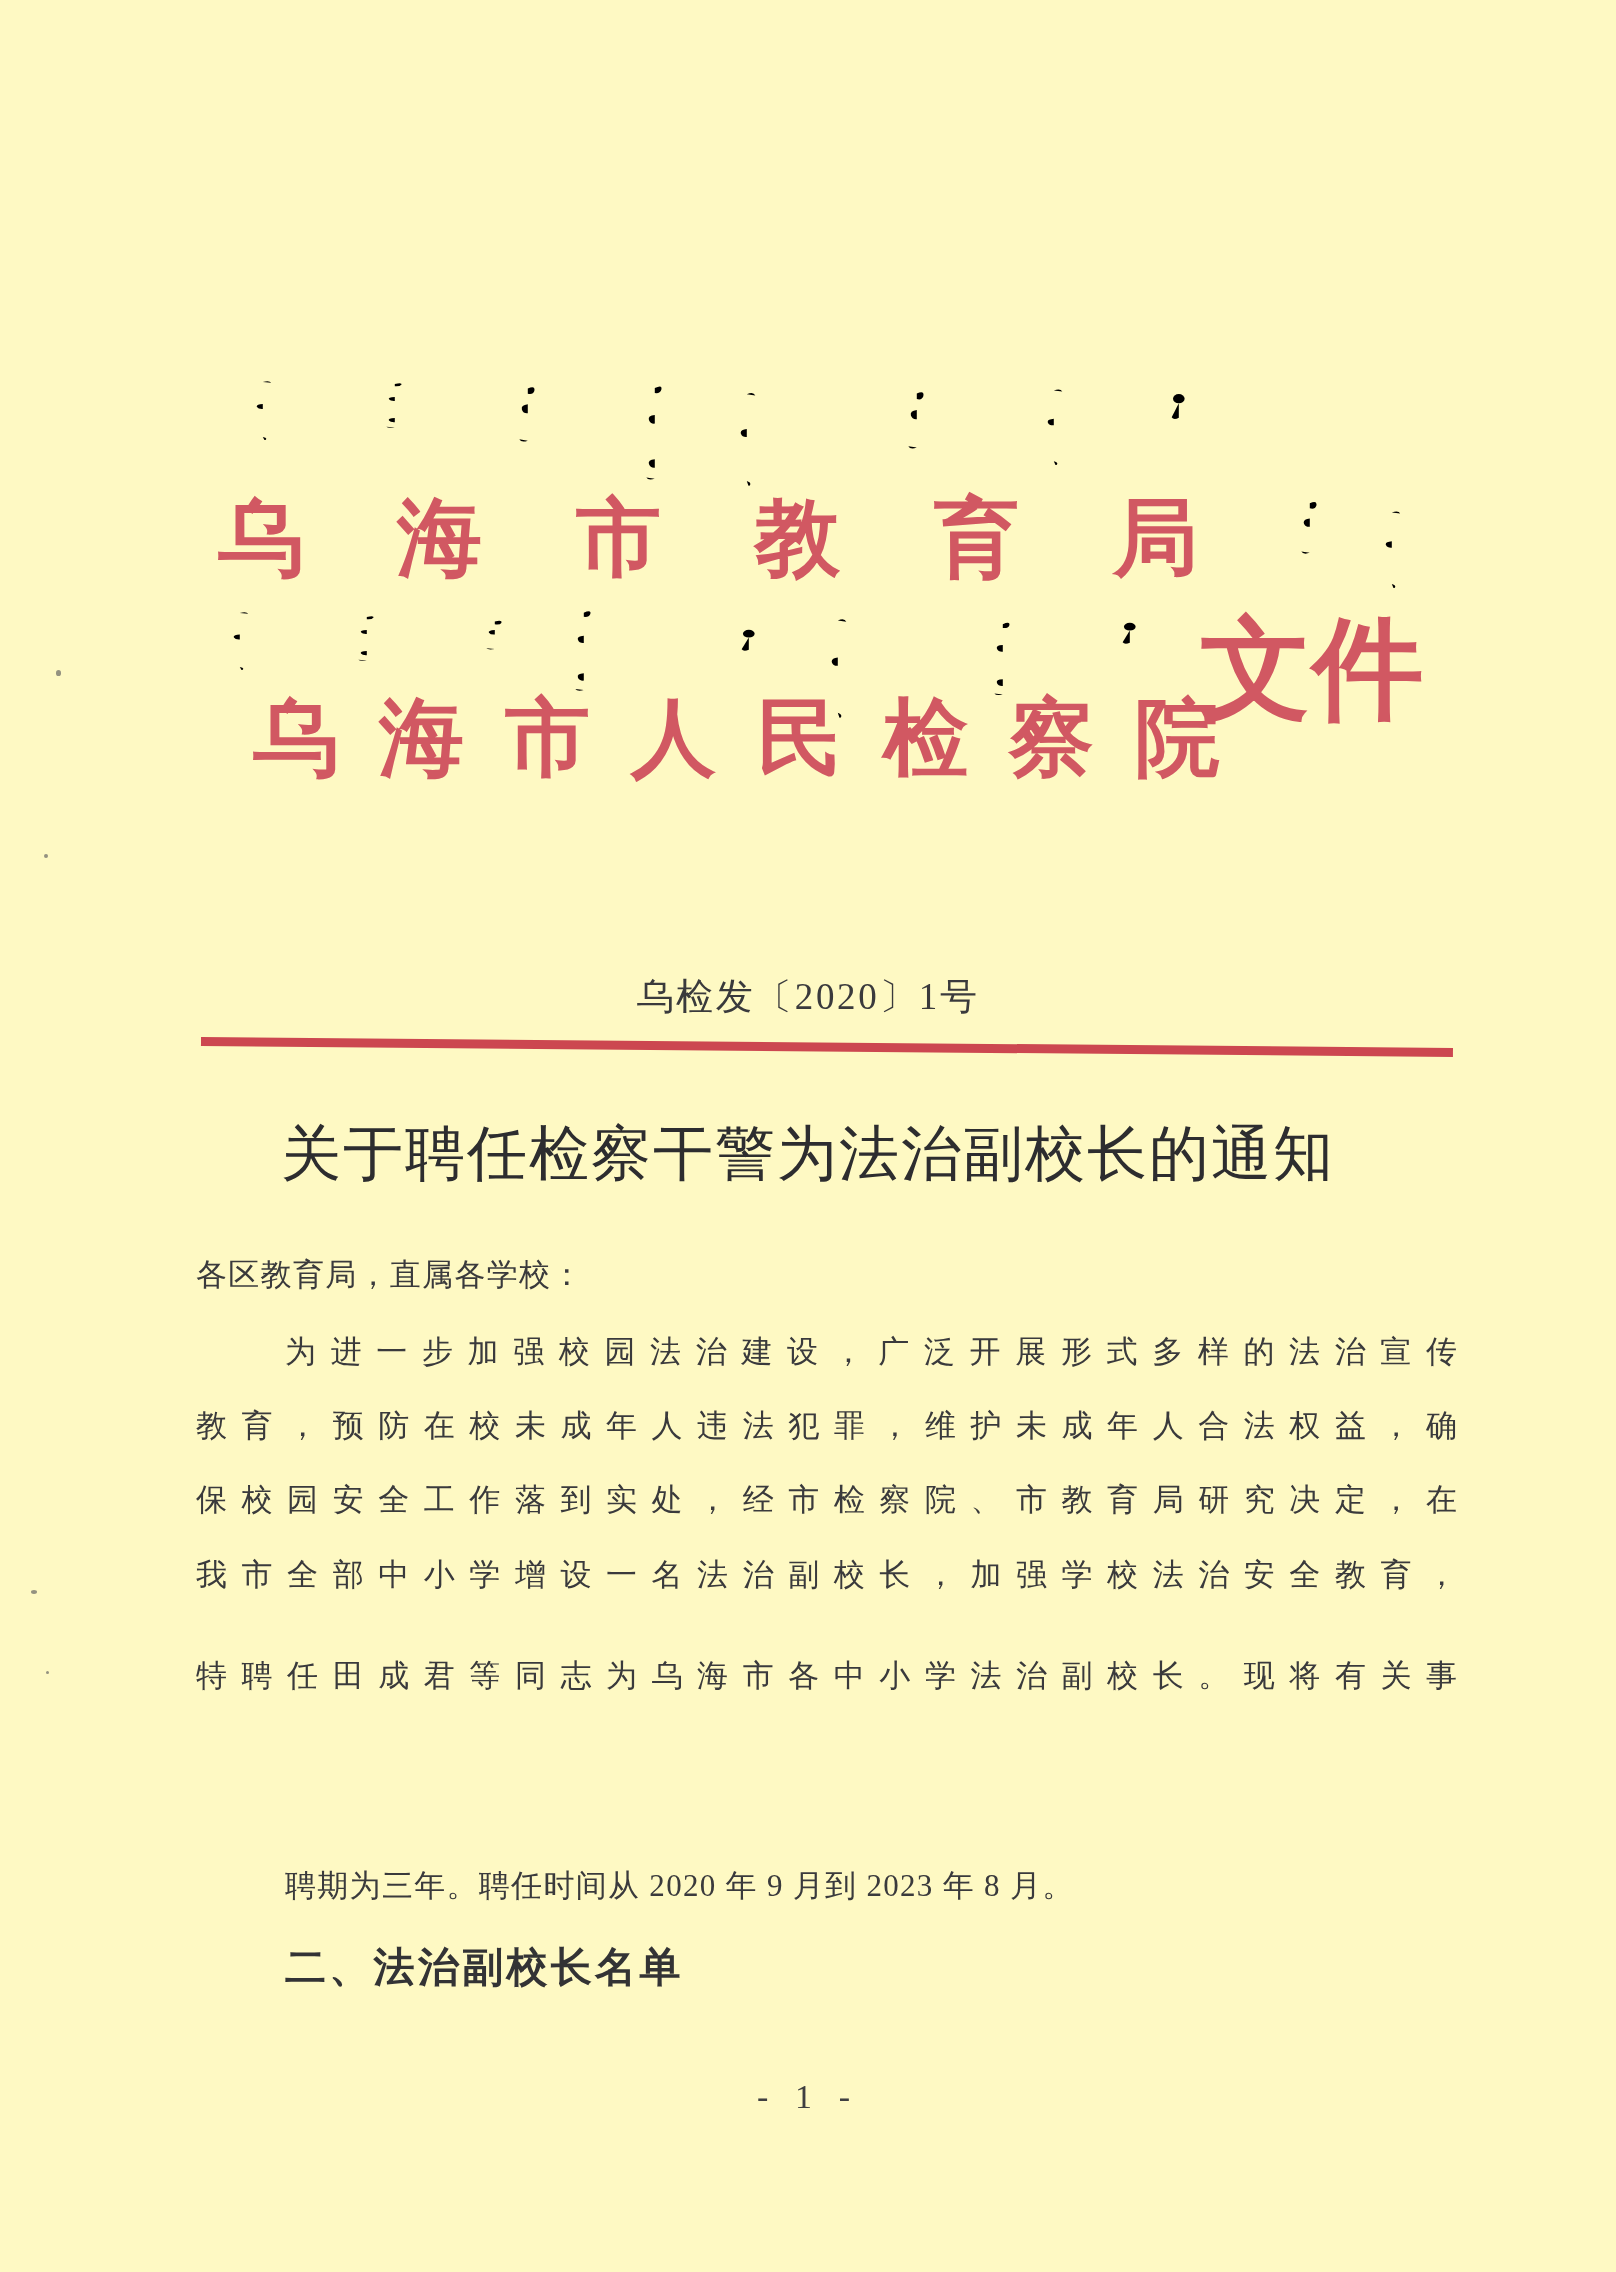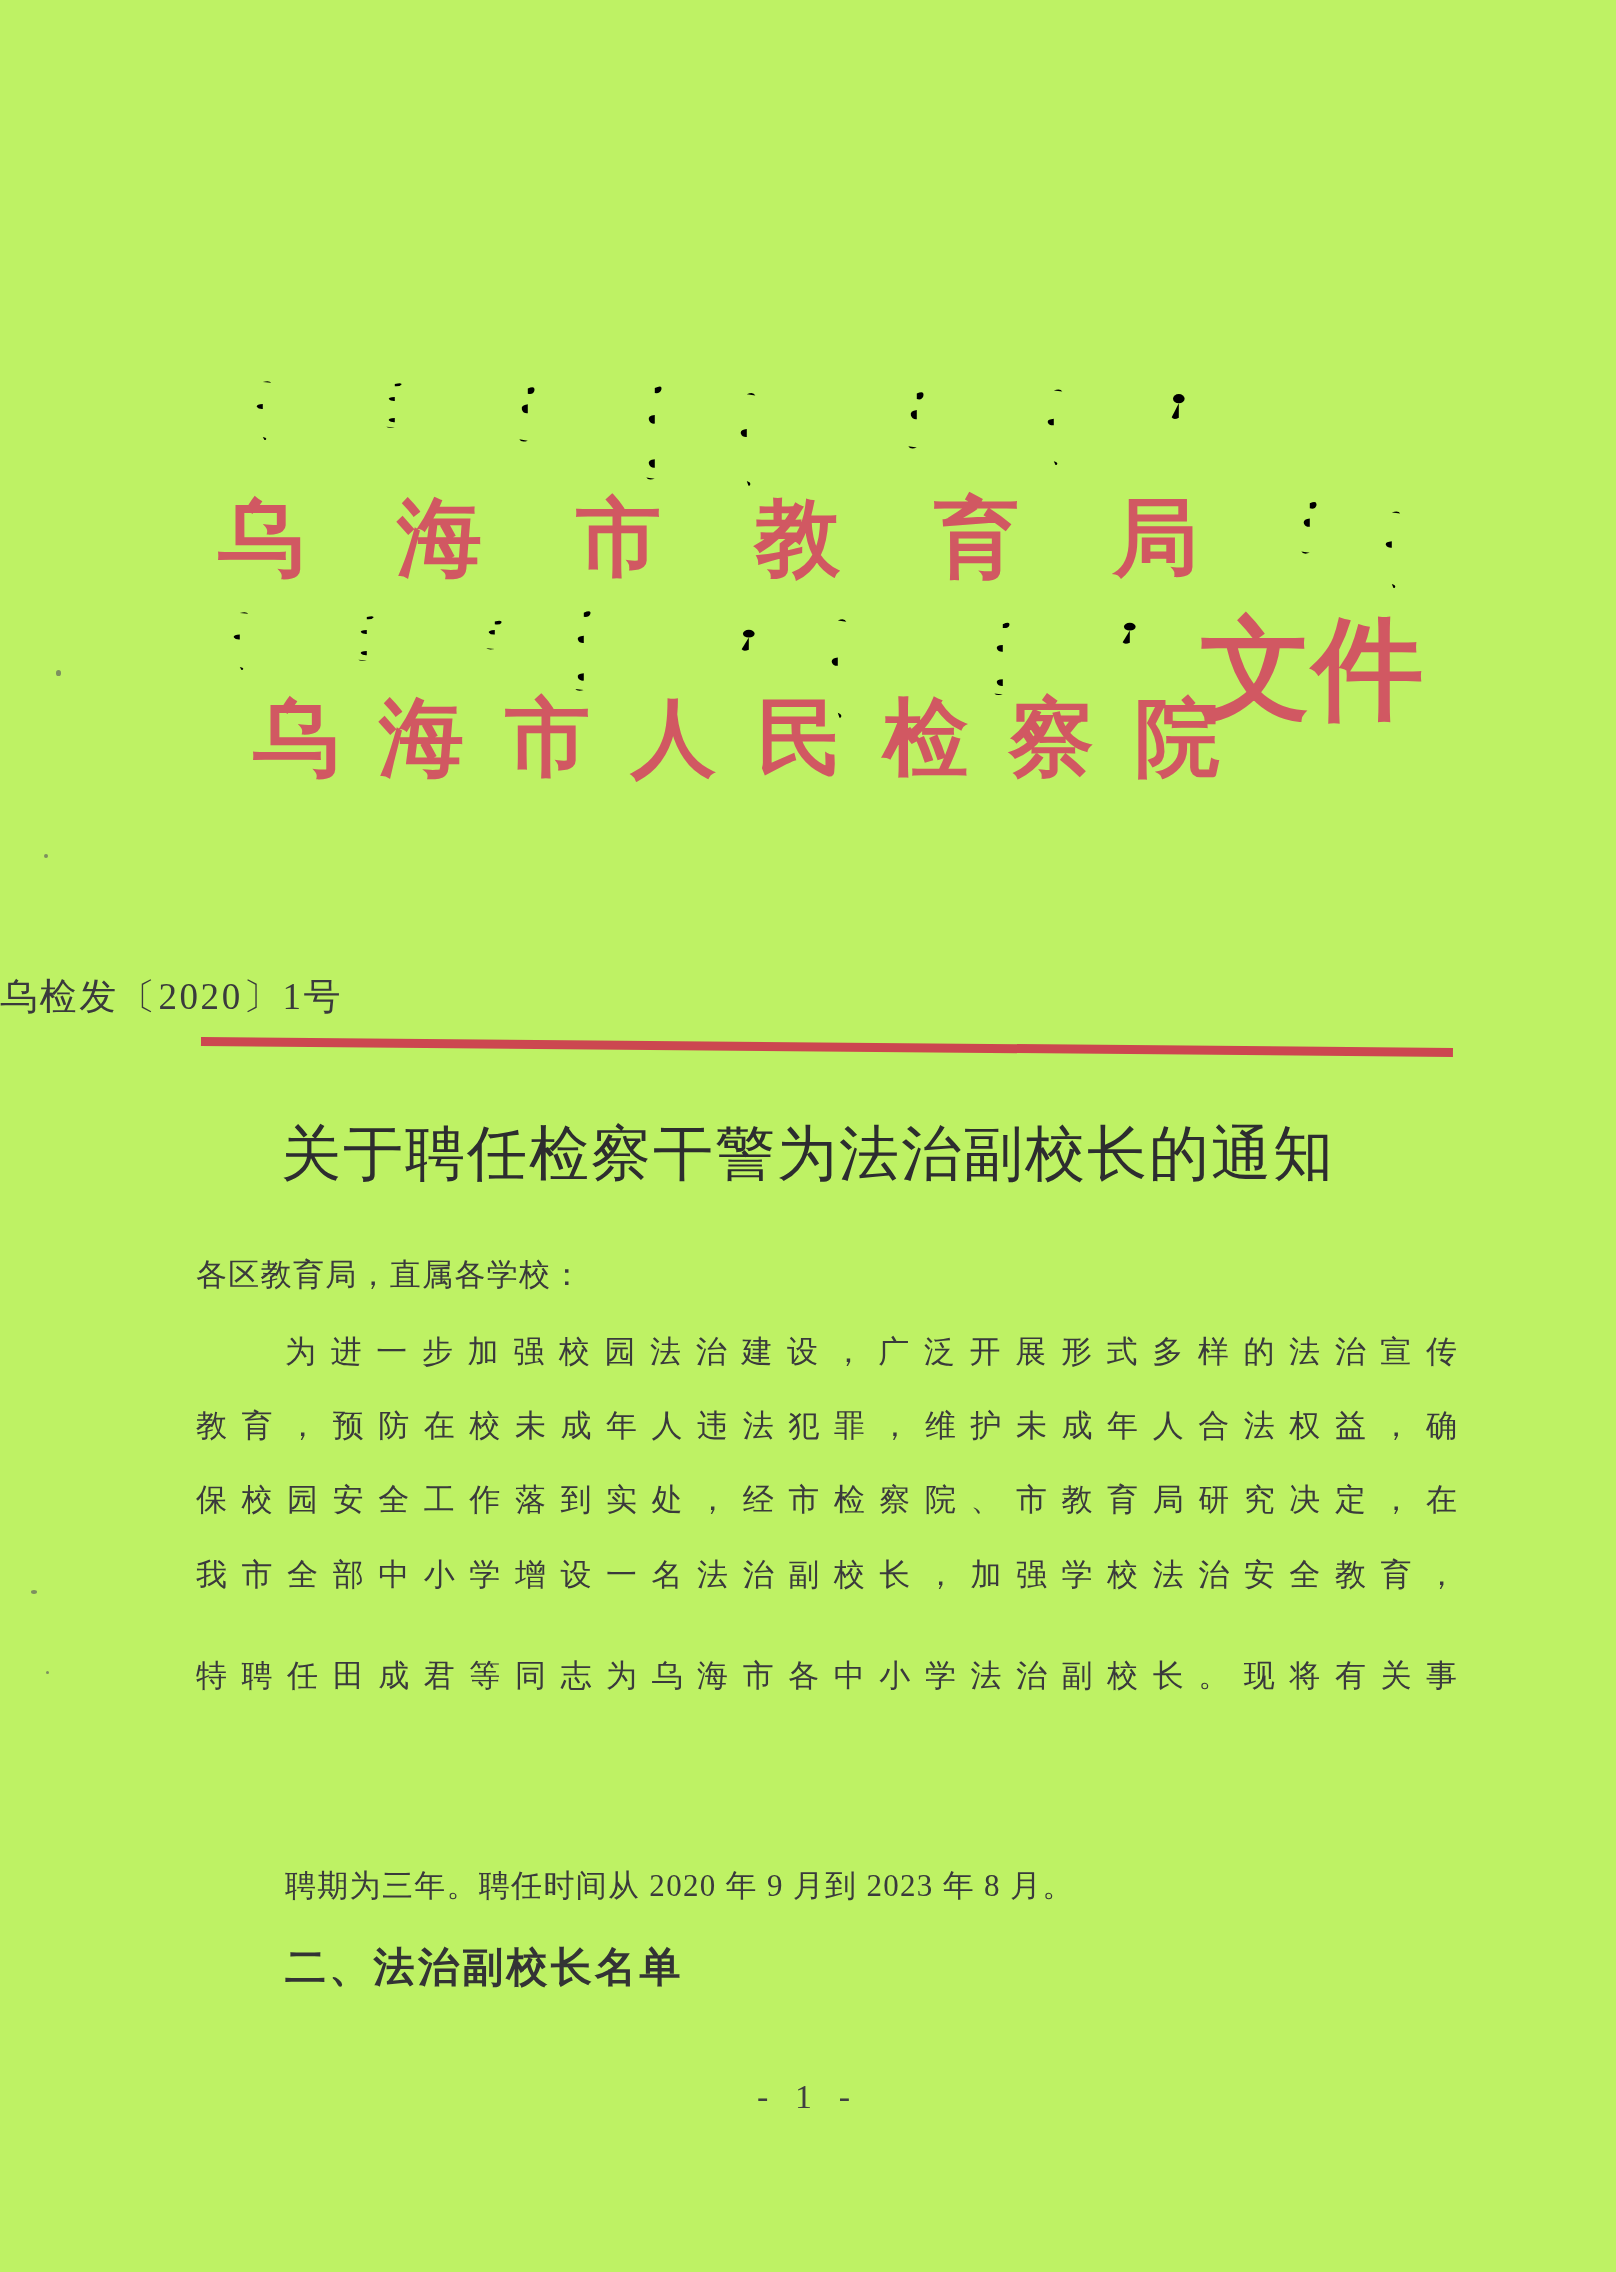--- a/index.html
+++ b/index.html
@@ -1,19 +1,19 @@
 <!DOCTYPE html>
 <html style="font-size:10.5px"><head>
 <meta charset="utf-8">
 <style>
   html,body{margin:0;padding:0;background:#888;}
   .page{
     position:relative;
     width:1616px;height:2273px;
-    background:#bef264;
+    background:#fef9c3;
     overflow:hidden;
     font-family:"Liberation Serif","DejaVu Serif",serif;
     color:#3a3a3c;
   }
   
   .mong{position:absolute;width:19.6px;overflow:visible;}
   .agency{
     position:absolute;
     font-weight:bold;
     color:#d15862;
@@ -23,21 +23,21 @@
   #agency1{left:218px;top:496px;font-size:85px;letter-spacing:94px;}
   #agency2{left:253px;top:696px;font-size:85px;letter-spacing:41px;}
   #doctype{
     position:absolute;left:1200px;top:614px;
     font-size:111px;font-weight:bold;color:#d15862;
     line-height:1;letter-spacing:1.3px;white-space:nowrap;
   }
   
   #docnum{
     position:absolute;left:0;top:976px;width:100%;
-    font-size:37px;letter-spacing:2.6px;
+    text-align:center;font-size:37px;letter-spacing:2.6px;
     color:#3a3a3c;line-height:1.15;
   }
   #redline{
     position:absolute;left:201px;top:1037px;width:1252px;height:8.5px;
     background:#cc4750;transform:rotate(0.5deg);transform-origin:left center;
   }
   
   #doctitle{
     position:absolute;left:0;top:1121px;width:100%;
     text-align:center;font-size:60px;font-weight:normal;

